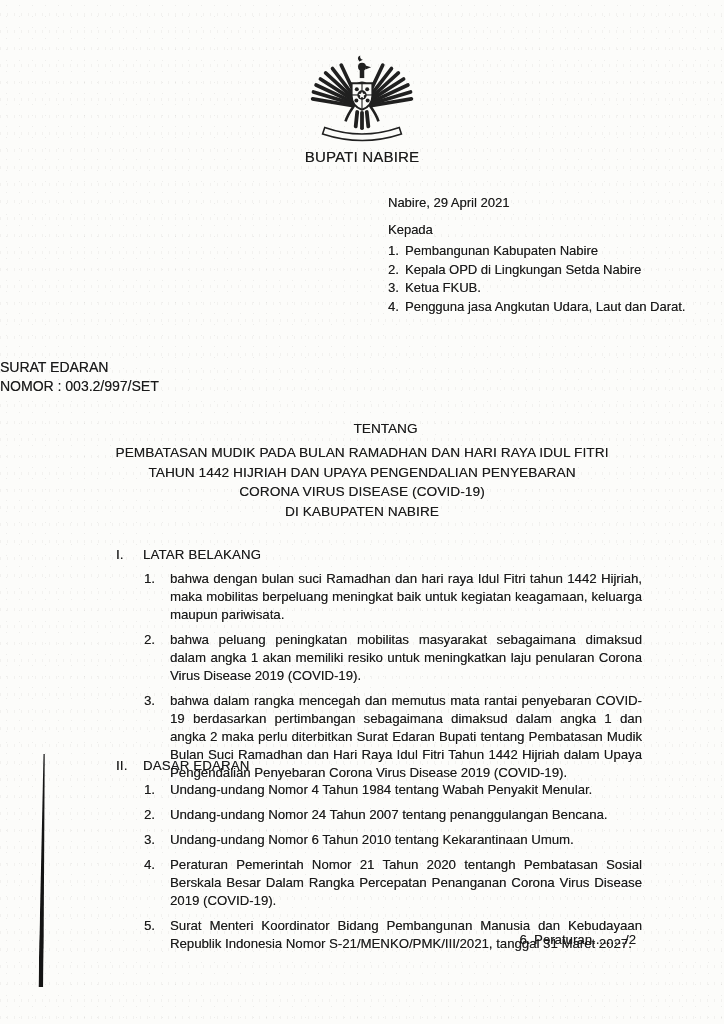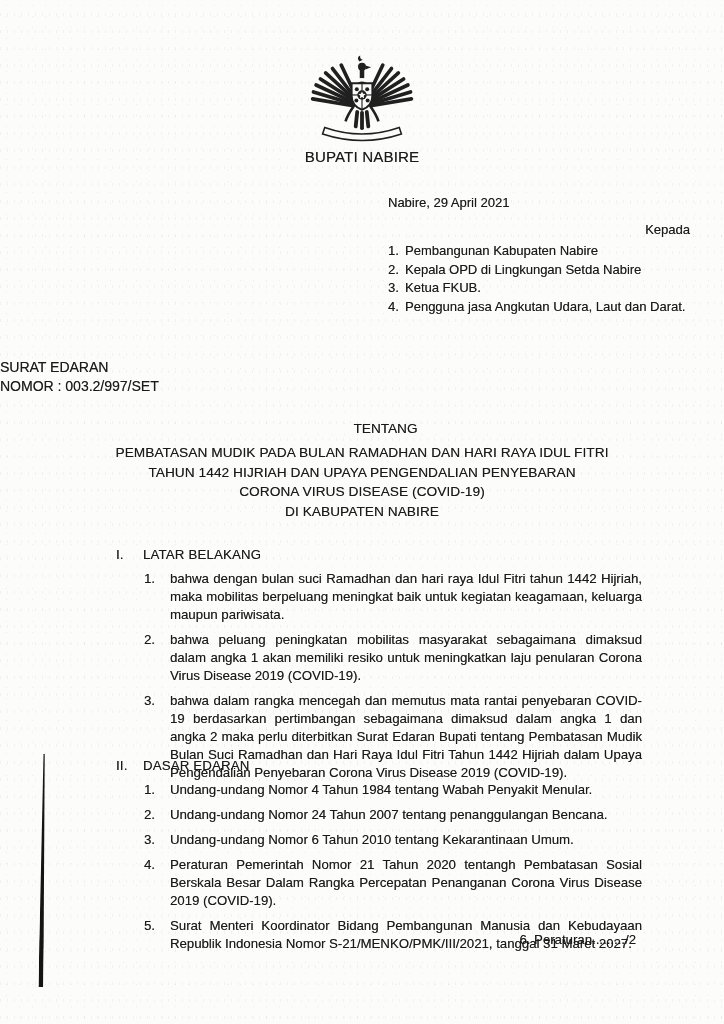--- a/index.html
+++ b/index.html
@@ -18,21 +18,21 @@
     overflow:hidden;
     text-shadow:0.2px 0.2px 0.35px rgba(25,25,25,0.55);
   }
   
   .letterhead{position:absolute;top:52px;left:0;width:724px;text-align:center;}
   .emblem{display:block;margin:0 auto 4px auto;width:104px;height:92px;}
   .office-line{font-size:15px;line-height:17.5px;letter-spacing:0.2px;}
   
   .address-block{position:absolute;left:340px;top:195px;width:302px;font-size:13px;margin-left:48px;}
   .dateline{margin-bottom:12px;}
-  .kepada{margin-bottom:5px;text-align:right;}
+  .kepada{margin-bottom:5px;}
   .rcpt{display:flex;line-height:18.5px;}
   .rcpt .num{width:17px;flex:0 0 17px;}
   .rcpt .txt{flex:1;text-align:justify;}
   
   .subject-head{position:absolute;top:358px;left:0;width:724px;font-size:14px;line-height:18.5px;}
   .tentang-block{position:absolute;top:421px;left:0;width:724px;text-align:center;font-size:13.6px;}
   .tentang-label{margin-bottom:7px;margin-left:47px;}
   .title-line{line-height:19.5px;letter-spacing:0.1px;}
   
   .content{position:absolute;left:116px;width:526px;font-size:13.2px;}

